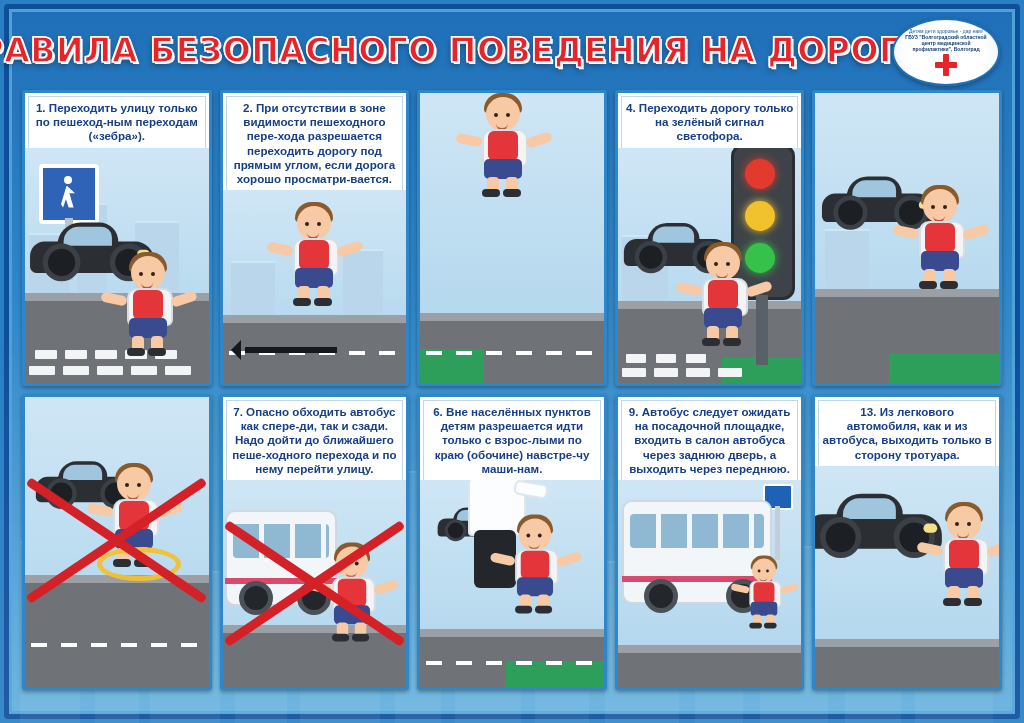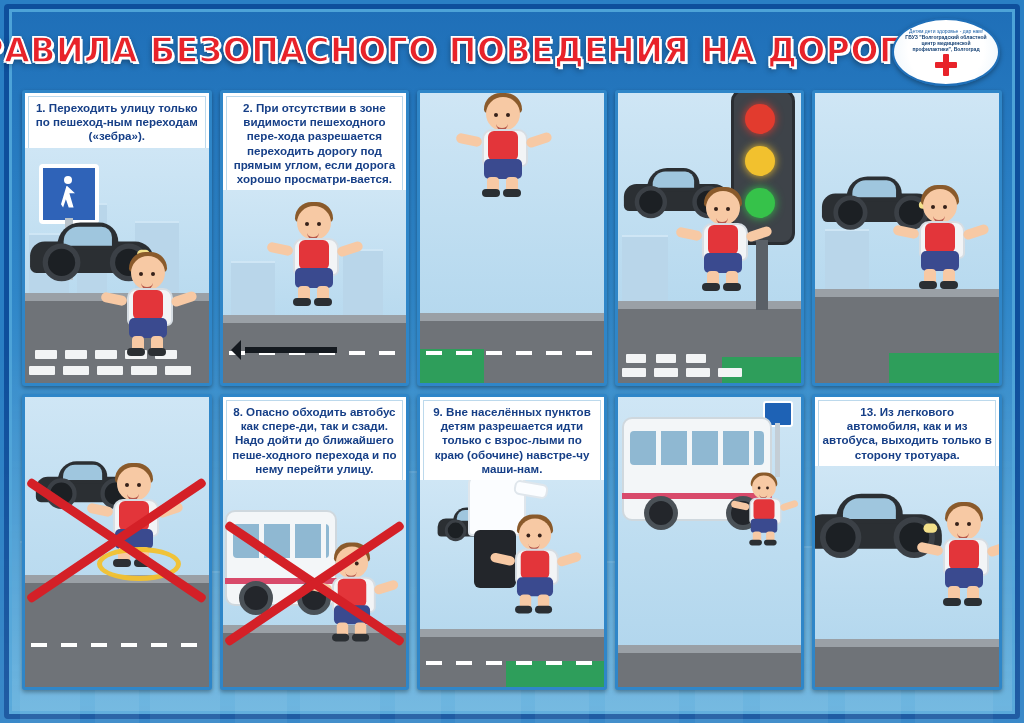--- a/index.html
+++ b/index.html
@@ -315,20 +315,21 @@
             <div class="l1"></div>
               <div class="l2"></div>
               <div class="sh1"></div>
               <div class="sh2"></div>
           </div>
         </div>
       </div>
 
       <div class="card">
         <div class="inner"></div>
+        <div class="cap">4. Переходить дорогу только на зелёный сигнал светофора.</div>
         <div class="art">
           <div class="sky"></div>
           <div class="bld" style="left:4px;width:46px;height:72px;bottom:74px"></div>
           <div class="road" style="height:74px"></div>
           <div class="curb" style="bottom:74px"></div>
           <div class="grass" style="height:26px;left:104px;right:0;width:auto"></div>
           <div class="zebra" style="bottom:6px;left:4px;right:60px">
             <s style="left:0;width:24px;bottom:0"></s>
             <s style="left:32px;width:24px;bottom:0"></s>
             <s style="left:64px;width:24px;bottom:0"></s>
@@ -436,21 +437,21 @@
           <div style="position:absolute;left:72px;top:150px;width:74px;height:24px;border:5px solid #f2c12e;border-radius:50%;opacity:.95"></div>
           <div class="cross-x">
               <b></b>
               <b></b>
             </div>
         </div>
       </div>
 
       <div class="card">
         <div class="inner"></div>
-        <div class="cap">8. Опасно обходить автобус как спере-ди, так и сзади. Надо дойти до ближайшего пеше-ходного перехода и по нему перейти улицу.</div>
+        <div class="cap">7. Опасно обходить автобус как спере-ди, так и сзади. Надо дойти до ближайшего пеше-ходного перехода и по нему перейти улицу.</div>
         <div class="art">
           <div class="sky"></div>
           <div class="road" style="height:54px"></div>
           <div class="curb" style="bottom:54px"></div>
           <div class="bus" style="left:2px;top:30px;width:112px;height:96px">
             <div class="body"></div>
               <div class="winrow"></div>
               <div class="stripe"></div>
             <div class="w1" style="left:14px"></div>
               <div class="w2" style="left:72px"></div>
@@ -472,21 +473,21 @@
           </div>
           <div class="cross-x">
               <b></b>
               <b></b>
             </div>
         </div>
       </div>
 
       <div class="card">
         <div class="inner"></div>
-        <div class="cap">9. Вне населённых пунктов детям разрешается идти только с взрос-лыми по краю (обочине) навстре-чу маши-нам.</div>
+        <div class="cap">6. Вне населённых пунктов детям разрешается идти только с взрос-лыми по краю (обочине) навстре-чу маши-нам.</div>
         <div class="art">
           <div class="sky"></div>
           <div class="road" style="height:50px"></div>
           <div class="curb" style="bottom:50px"></div>
           <div class="grass" style="height:26px;left:86px;right:0;width:auto"></div>
           <div class="dash" style="bottom:22px"></div>
           <div class="car" style="left:-6px;top:18px;transform:scale(.6)">
             <div class="body"></div>
               <div class="cabin"></div>
               <div class="win"></div>
@@ -512,20 +513,21 @@
             <div class="l1"></div>
               <div class="l2"></div>
               <div class="sh1"></div>
               <div class="sh2"></div>
           </div>
         </div>
       </div>
 
       <div class="card">
         <div class="inner"></div>
+        <div class="cap">9. Автобус следует ожидать на посадочной площадке, входить в салон автобуса через заднюю дверь, а выходить через переднюю.</div>
         <div class="art">
           <div class="sky"></div>
           <div class="road" style="height:34px"></div>
           <div class="curb" style="bottom:34px"></div>
           <div class="stopsign" style="right:8px;top:4px">
               <div class="pole"></div>
             </div>
           <div class="bus" style="left:4px;top:20px;width:150px;height:104px">
             <div class="body"></div>
               <div class="winrow"></div>

